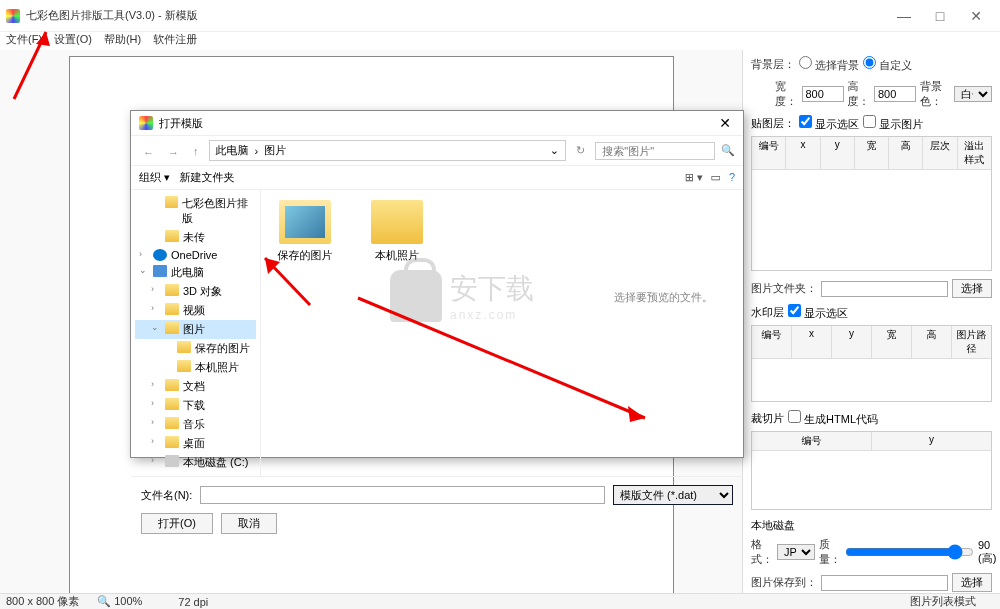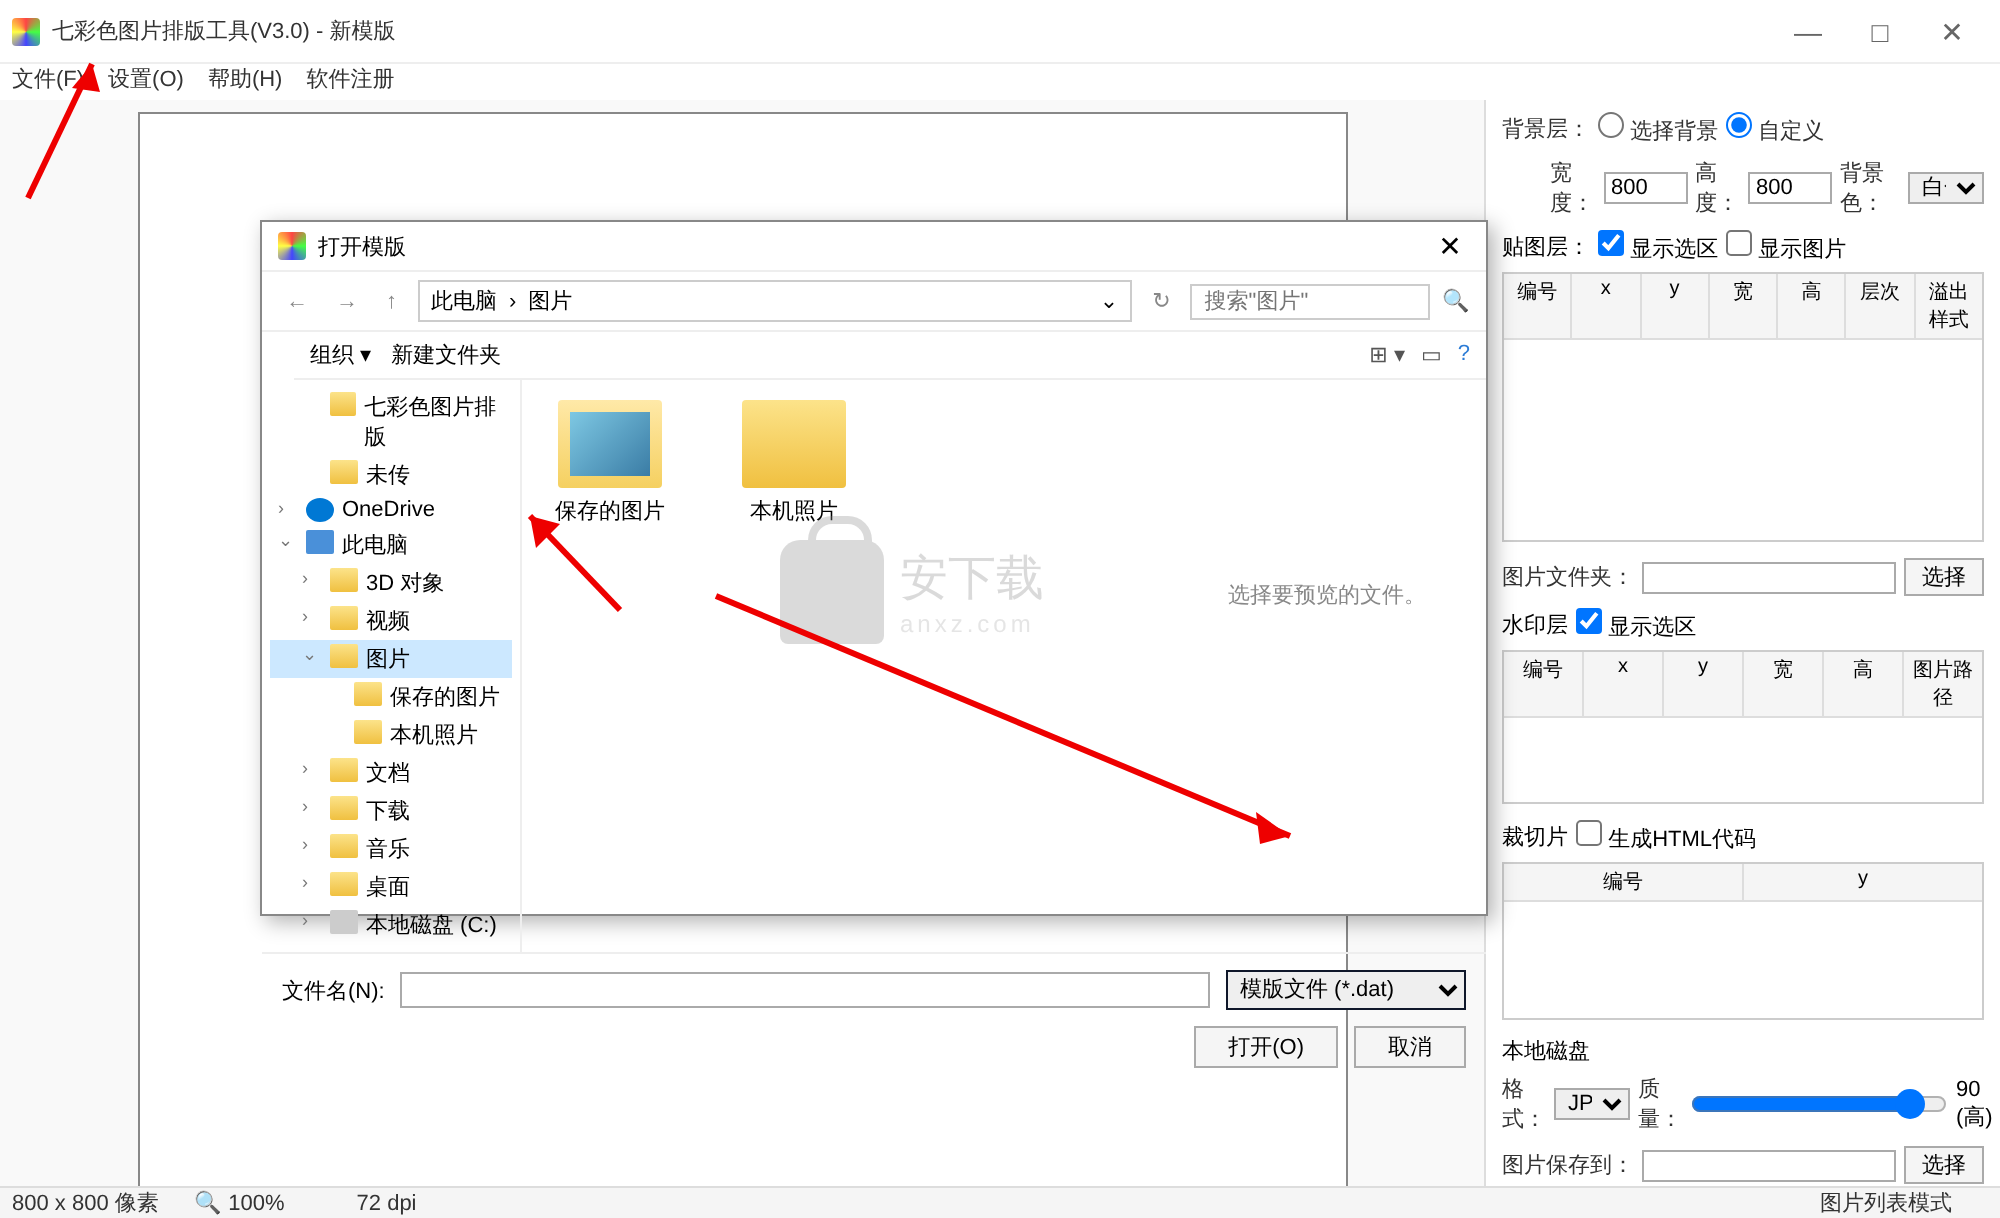--- a/index.html
+++ b/index.html
@@ -41,21 +41,21 @@
 
 .dialog { position: absolute; left: 130px; top: 110px; width: 614px; height: 348px; background: #fff; border: 1px solid #888; box-shadow: 3px 3px 10px rgba(0,0,0,0.3); display: flex; flex-direction: column; }
 .dlg-title { display: flex; align-items: center; padding: 4px 8px; border-bottom: 1px solid #eee; }
 .dlg-title-icon { width: 14px; height: 14px; background: conic-gradient(#f44,#4f4,#44f,#ff4,#f44); border-radius: 2px; margin-right: 6px; }
 .dlg-title-text { flex: 1; }
 .dlg-close { width: 20px; text-align: center; cursor: pointer; font-size: 14px; }
 .dlg-nav { display: flex; align-items: center; padding: 4px 8px; gap: 6px; border-bottom: 1px solid #eee; }
 .dlg-nav-arrow { color: #888; cursor: pointer; padding: 0 4px; }
 .dlg-breadcrumb { flex: 1; border: 1px solid #ccc; padding: 2px 6px; display: flex; gap: 6px; align-items: center; }
 .dlg-search { width: 120px; border: 1px solid #ccc; padding: 2px 6px; color: #888; }
-.dlg-toolbar { display: flex; padding: 4px 8px; gap: 10px; border-bottom: 1px solid #eee; align-items: center; margin-left: 16px; }
+.dlg-toolbar { display: flex; padding: 4px 8px; gap: 10px; border-bottom: 1px solid #eee; align-items: center; }
 .dlg-toolbar-right { margin-left: auto; display: flex; gap: 8px; color: #555; }
 .dlg-body { flex: 1; display: flex; }
 .dlg-tree { width: 130px; border-right: 1px solid #eee; padding: 4px; overflow: auto; }
 .dlg-tree-item { padding: 2px 2px 2px 18px; display: flex; gap: 4px; cursor: pointer; position: relative; }
 .dlg-tree-item.lv2 { padding-left: 30px; }
 .dlg-tree-item.lv3 { padding-left: 42px; }
 .dlg-tree-item.sel { background: #cce8ff; }
 .dlg-tree-caret { position: absolute; left: 4px; color: #777; font-size: 9px; }
 .dlg-tree-item.lv2 .dlg-tree-caret { left: 16px; }
 .tree-icon { width: 14px; height: 12px; display: inline-block; }
@@ -66,28 +66,28 @@
 .dlg-files { flex: 1; padding: 10px; display: flex; gap: 24px; align-items: flex-start; position: relative; }
 .file-item { text-align: center; width: 68px; cursor: pointer; }
 .file-item .ficon { width: 52px; height: 44px; margin: 0 auto 4px; }
 .ficon.pictures { background: linear-gradient(#ffe9a8,#f5d060); border-radius: 2px; position: relative; }
 .ficon.pictures:after { content:""; position:absolute; left:6px; top:6px; right:6px; bottom:6px; background: linear-gradient(135deg,#7ec8e3,#3a7ca5); }
 .ficon.folder { background: linear-gradient(#fce38a,#f0c040); border-radius: 2px; }
 .dlg-hint { position: absolute; right: 30px; top: 100px; color: #888; }
 .dlg-bottom { padding: 8px 10px; display: flex; align-items: center; gap: 8px; border-top: 1px solid #eee; }
 .dlg-bottom input[type=text] { flex: 1; border: 1px solid #aaa; padding: 2px 4px; }
 .dlg-bottom select { width: 120px; border: 1px solid #0f172a; padding: 2px; }
-.dlg-btns { padding: 0 10px 8px; display: flex; justify-content: flex-end; gap: 8px; }
+.dlg-btns { padding: 0 10px 8px; display: flex; justify-content: flex-start; gap: 8px; }
 .dlg-btn { border: 1px solid #aaa; background: #f5f5f5; padding: 2px 16px; cursor: pointer; }
 
 
 .watermark { position: absolute; left: 390px; top: 270px; display: flex; align-items: center; gap: 8px; opacity: 0.3; pointer-events: none; }
 .watermark-icon { width: 52px; height: 52px; background: #888; border-radius: 10px 10px 4px 4px; position: relative; }
 .watermark-icon:before { content:""; position:absolute; top:-12px; left:14px; width:24px; height:16px; border:4px solid #888; border-bottom:none; border-radius: 12px 12px 0 0; }
-.watermark-text { font-size: 24px; color: #888; }
+.watermark-text { font-size: 28px; color: #888; }
 .watermark-sub { font-size: 12px; color: #aaa; letter-spacing: 2px; }
 
 
 .arrow { position: absolute; pointer-events: none; }
 .arrow-line { stroke: #e00; stroke-width: 3; fill: none; }
 .arrow-head { fill: #e00; }
 </style>
 </head>
 <body>
 

